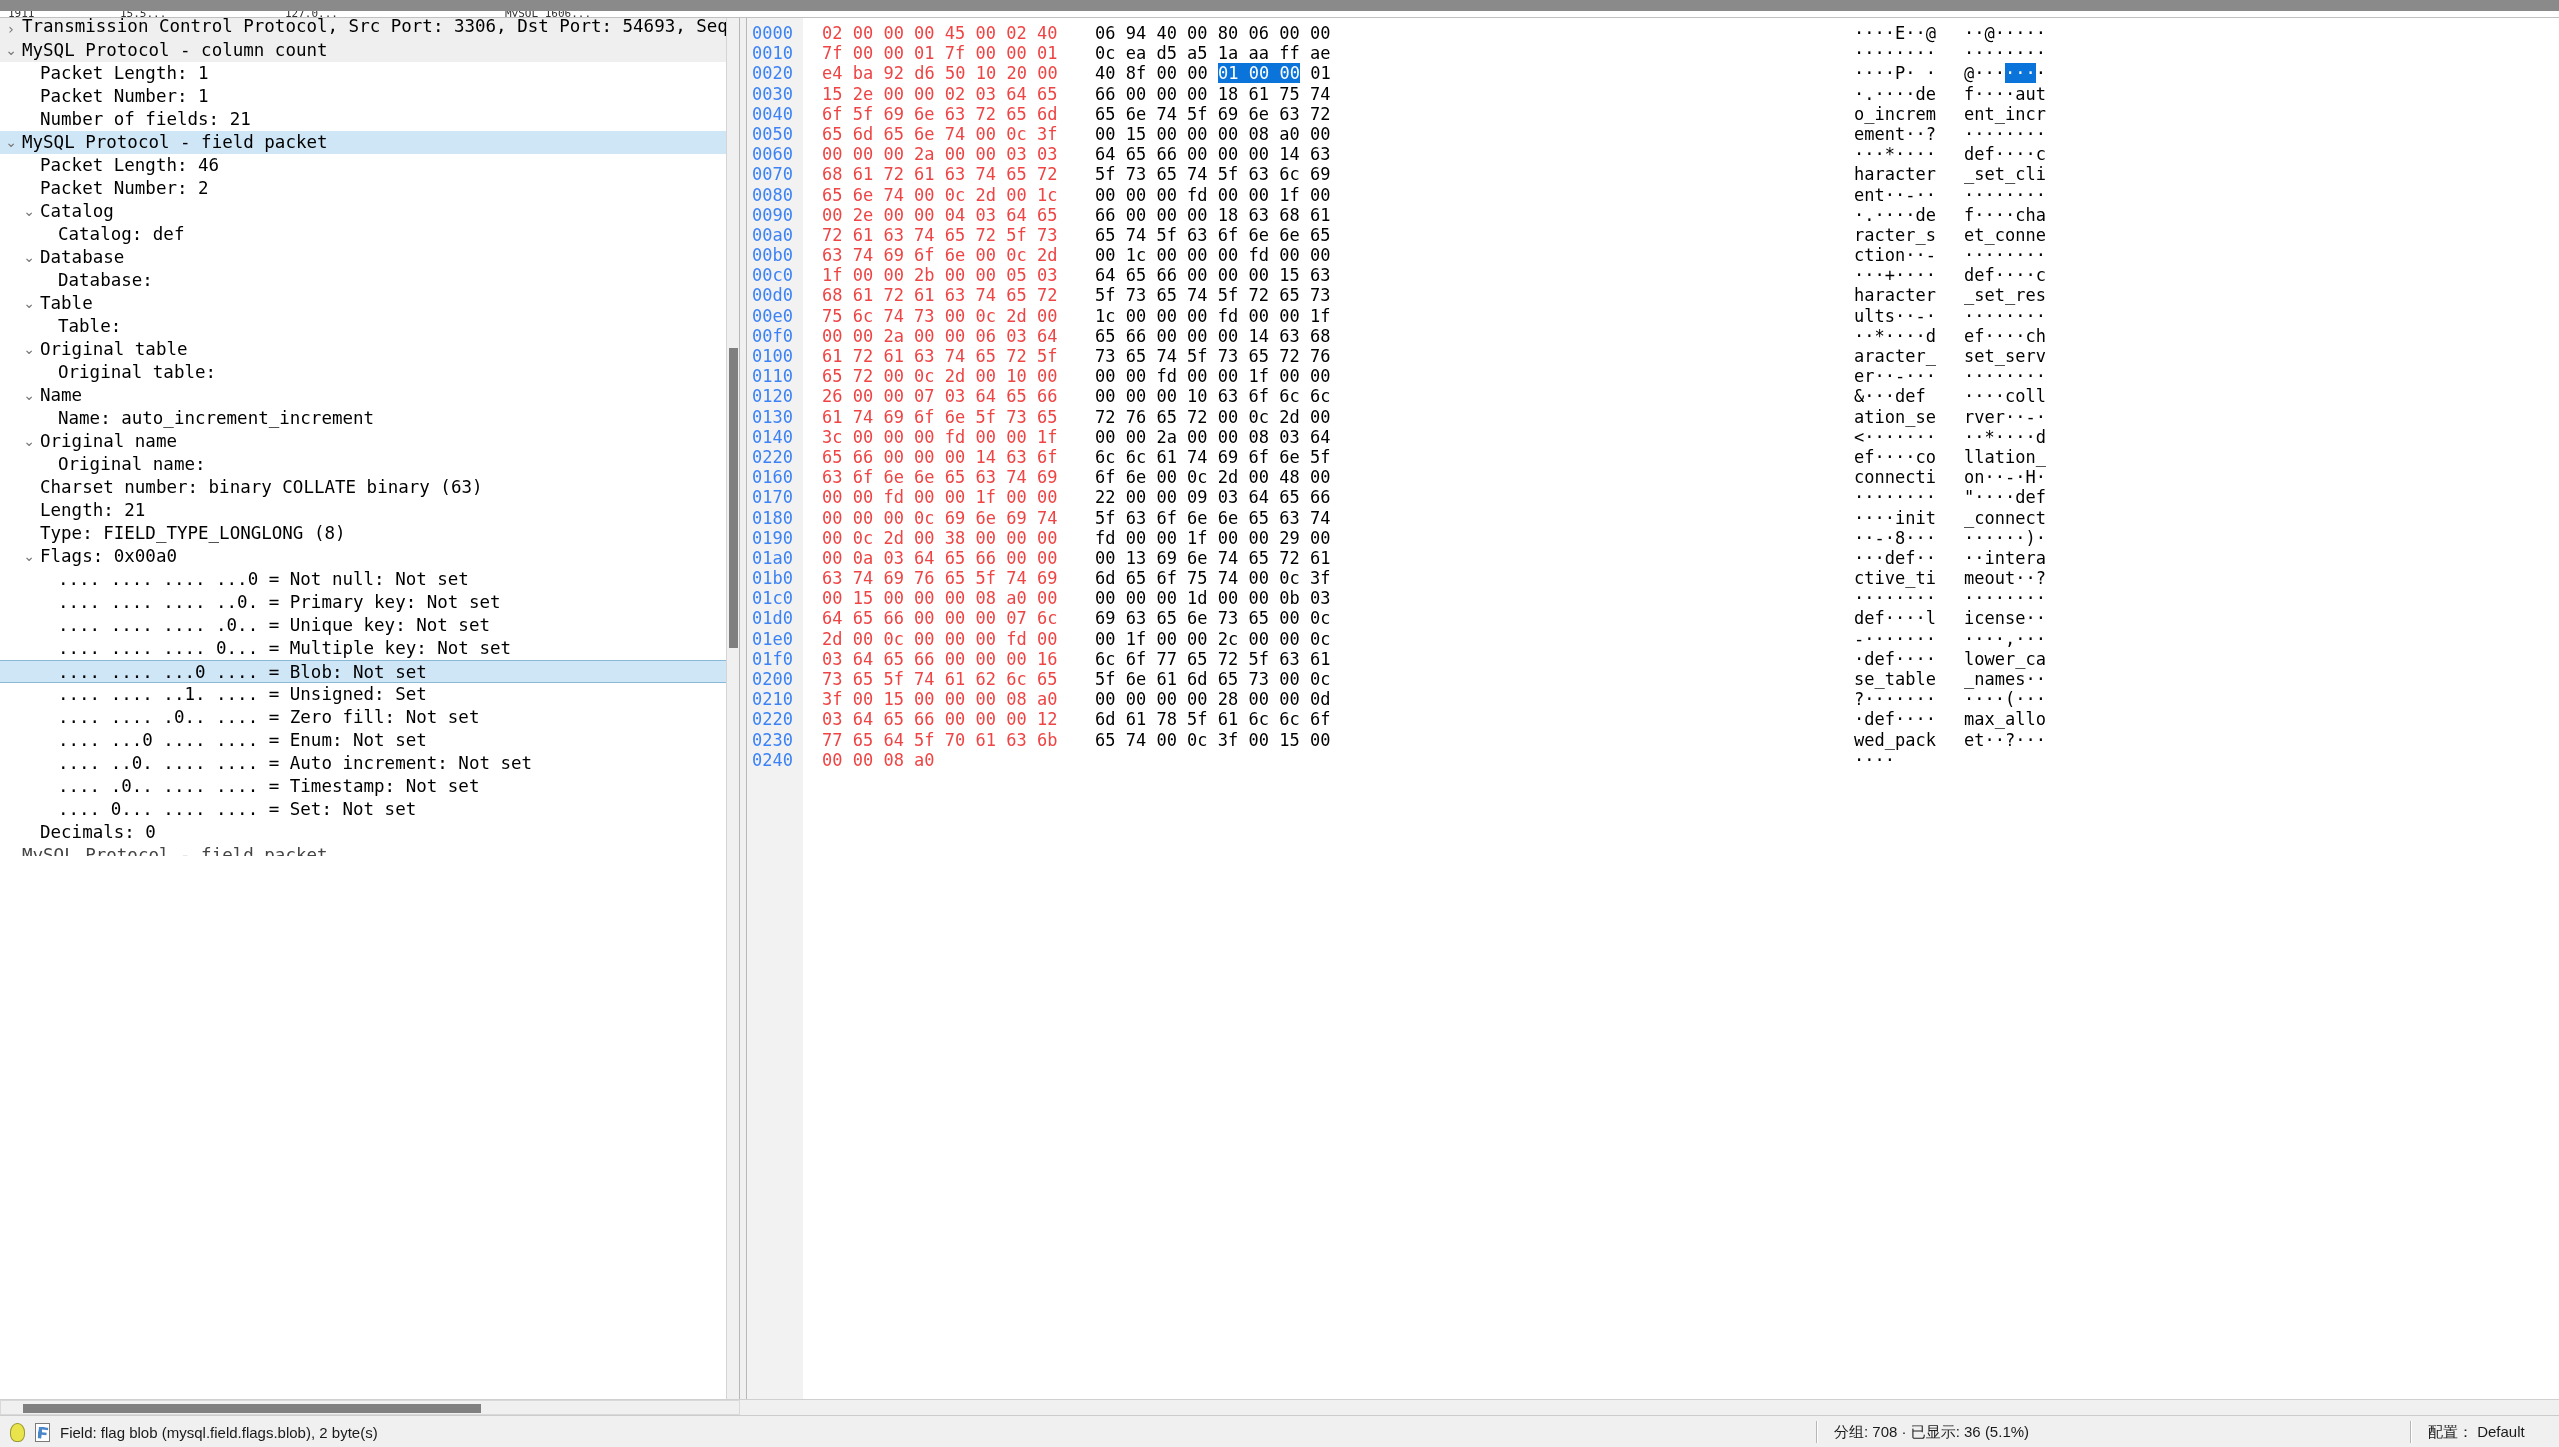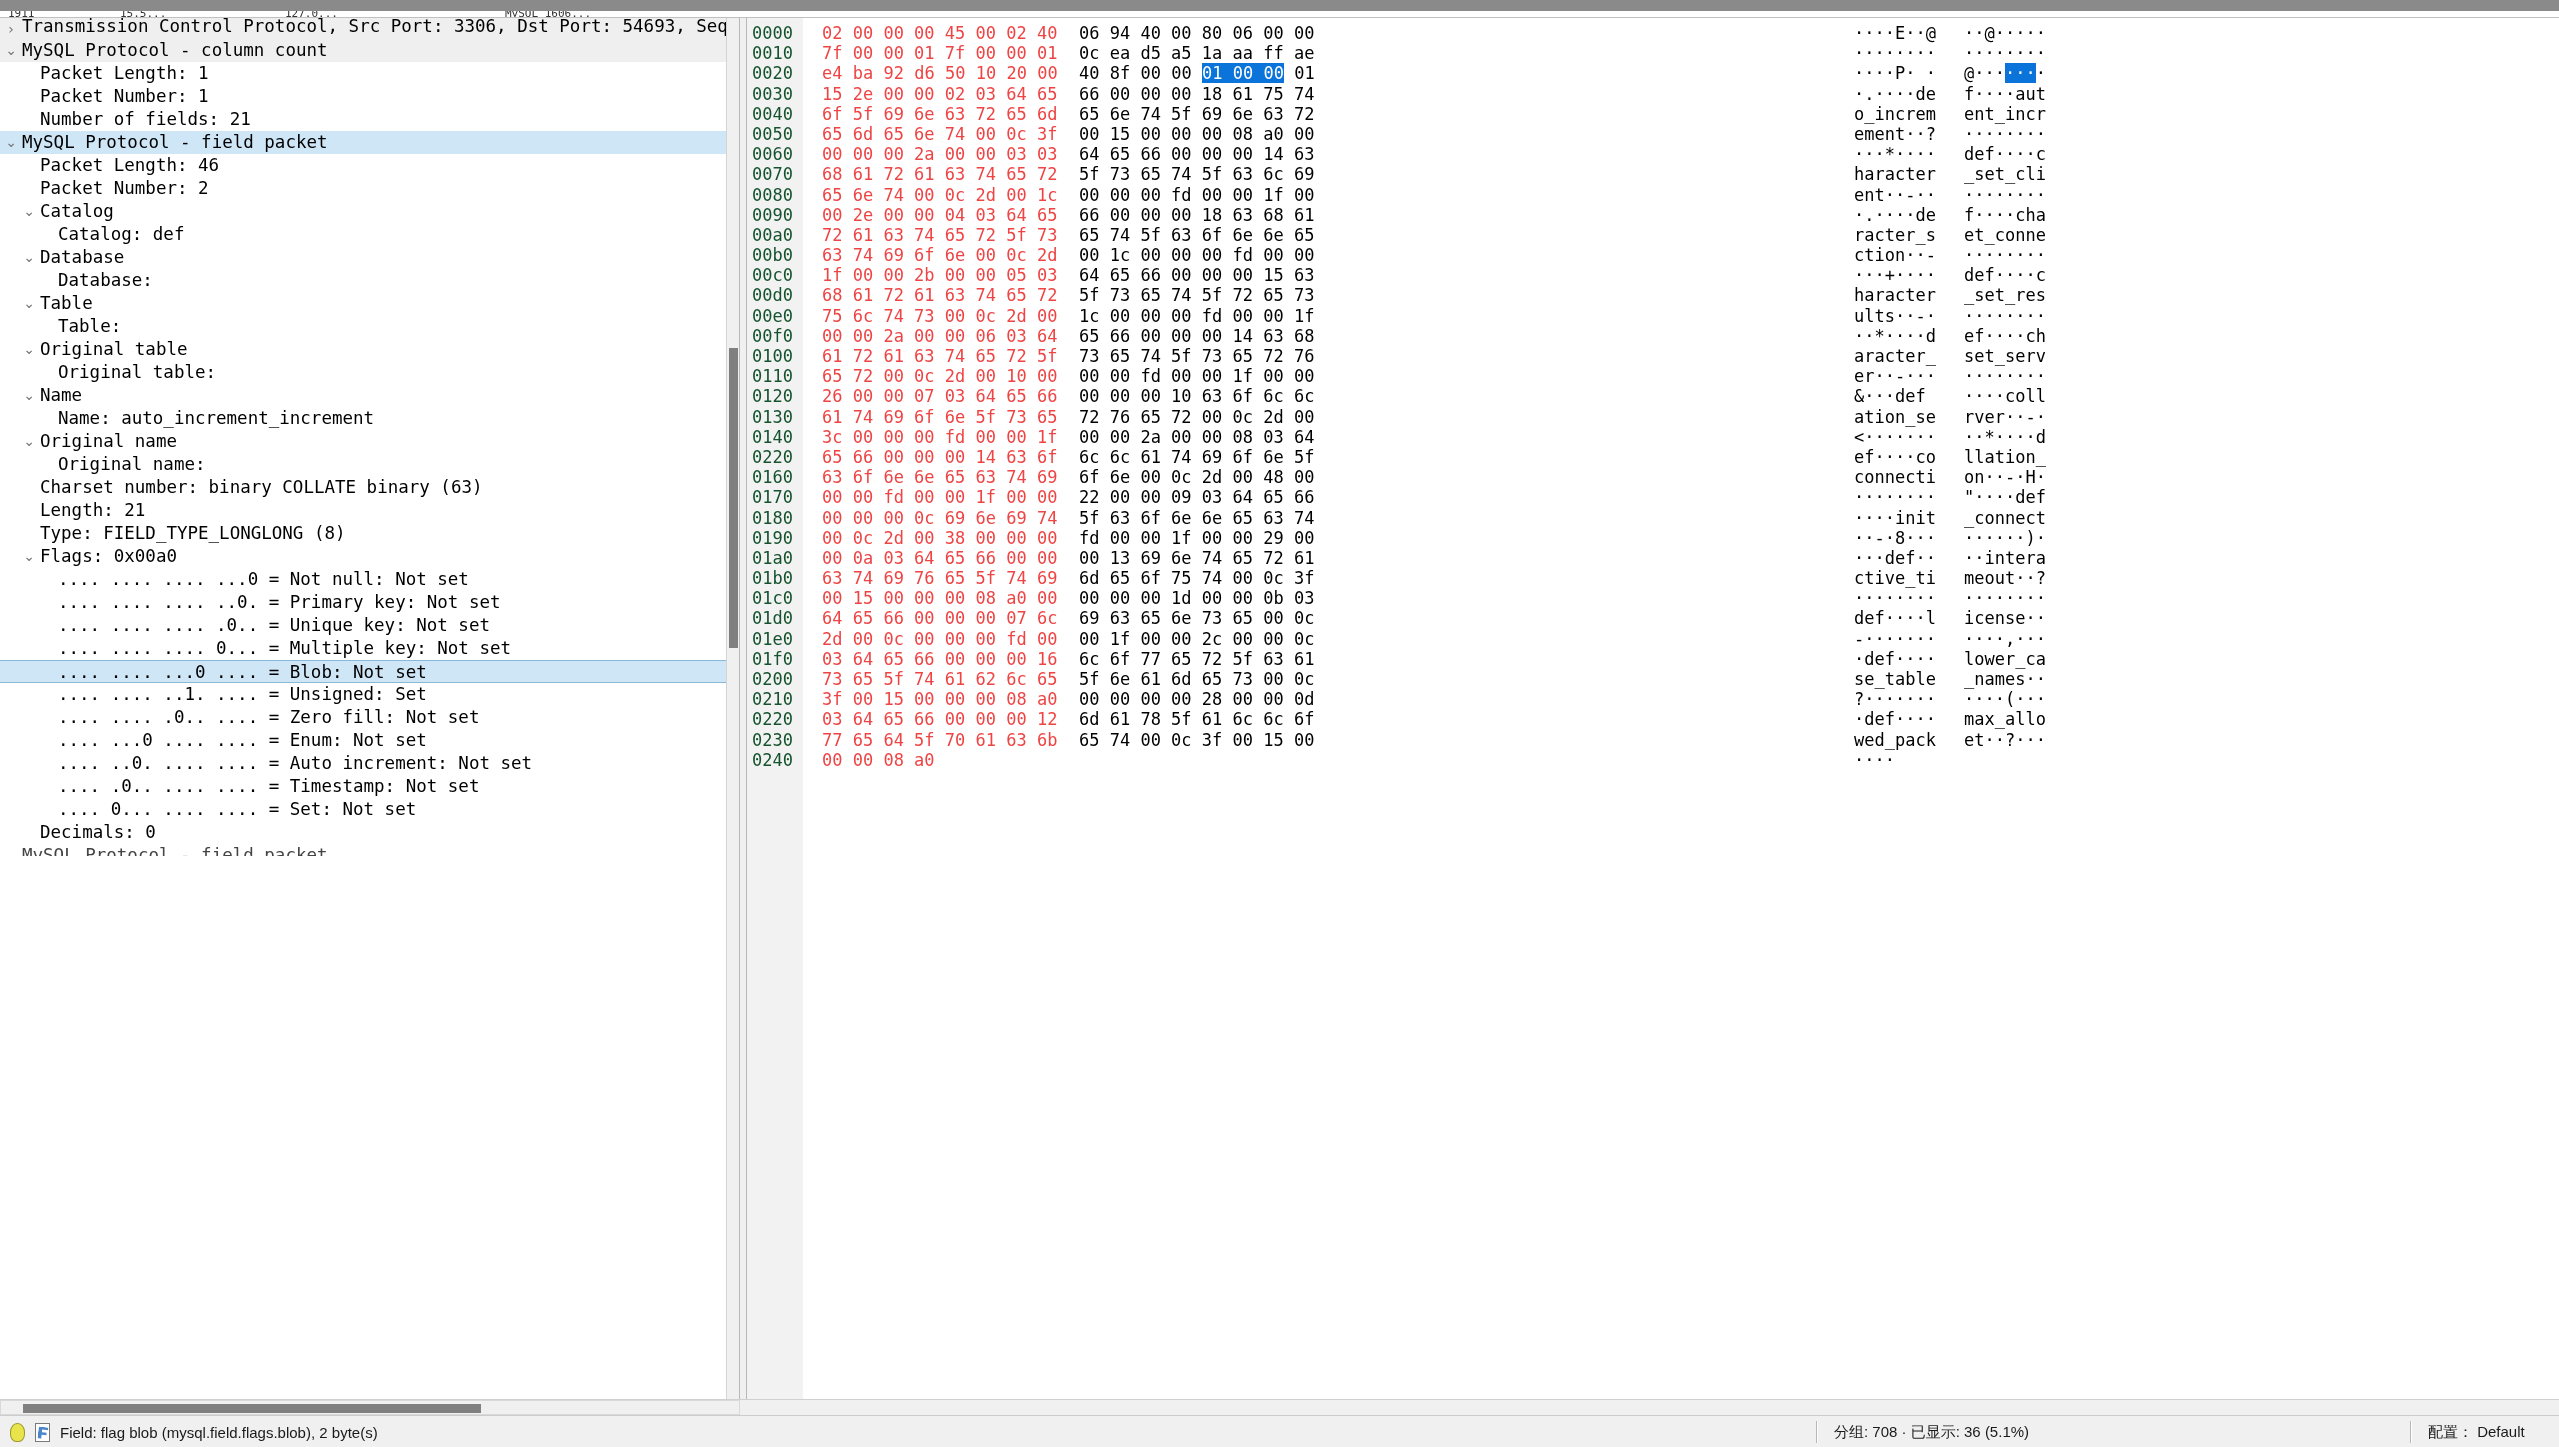--- a/index.html
+++ b/index.html
@@ -79,23 +79,23 @@
     background: #ffffff; border-left: 1px solid #b8b8b8; overflow: hidden;
   }
   .hex-gutter {
     position: absolute; left: 0; top: 0; width: 56px; height: 1381px;
     background: #f2f2f2;
   }
   .hexrow {
     position: relative; height: 20.2px; line-height: 20.2px;
     font-family: "DejaVu Sans Mono", monospace; font-size: 17px; white-space: pre;
   }
-  .hx-off  { position: absolute; left: 5px; color: #14532d; }
+  .hx-off  { position: absolute; left: 5px; color: #3b82f6; }
   .hx-b1   { position: absolute; left: 75px; color: #ef4444; }
-  .hx-b2   { position: absolute; left: 296px; color: #000; padding-left: 36px; }
+  .hx-b2   { position: absolute; left: 312px; color: #000; padding-left: 36px; }
   .hx-a1   { position: absolute; left: 1107px; color: #000; }
   .hx-a2   { position: absolute; left: 1217px; color: #000; }
   .hl { background: #0a74da; color: #ffffff; }
 
   
   .bottombar {
     position: absolute; left: 0; top: 1399px; width: 2559px; height: 16px;
     background: #f0f0f0; border-top: 1px solid #d0d0d0;
   }
   .hsb-track {

